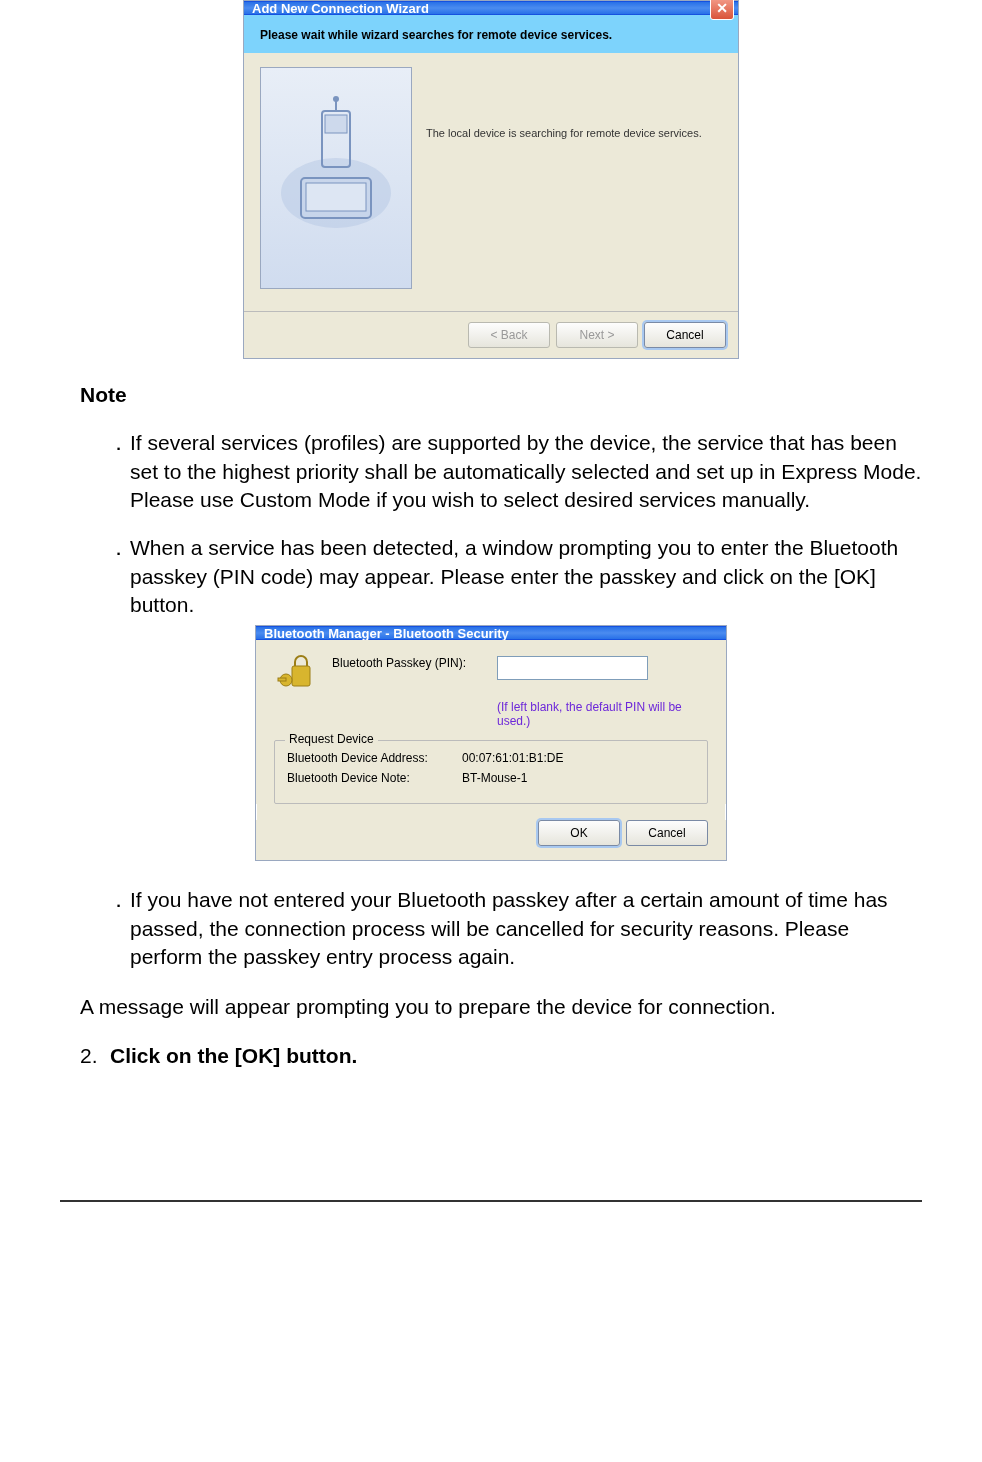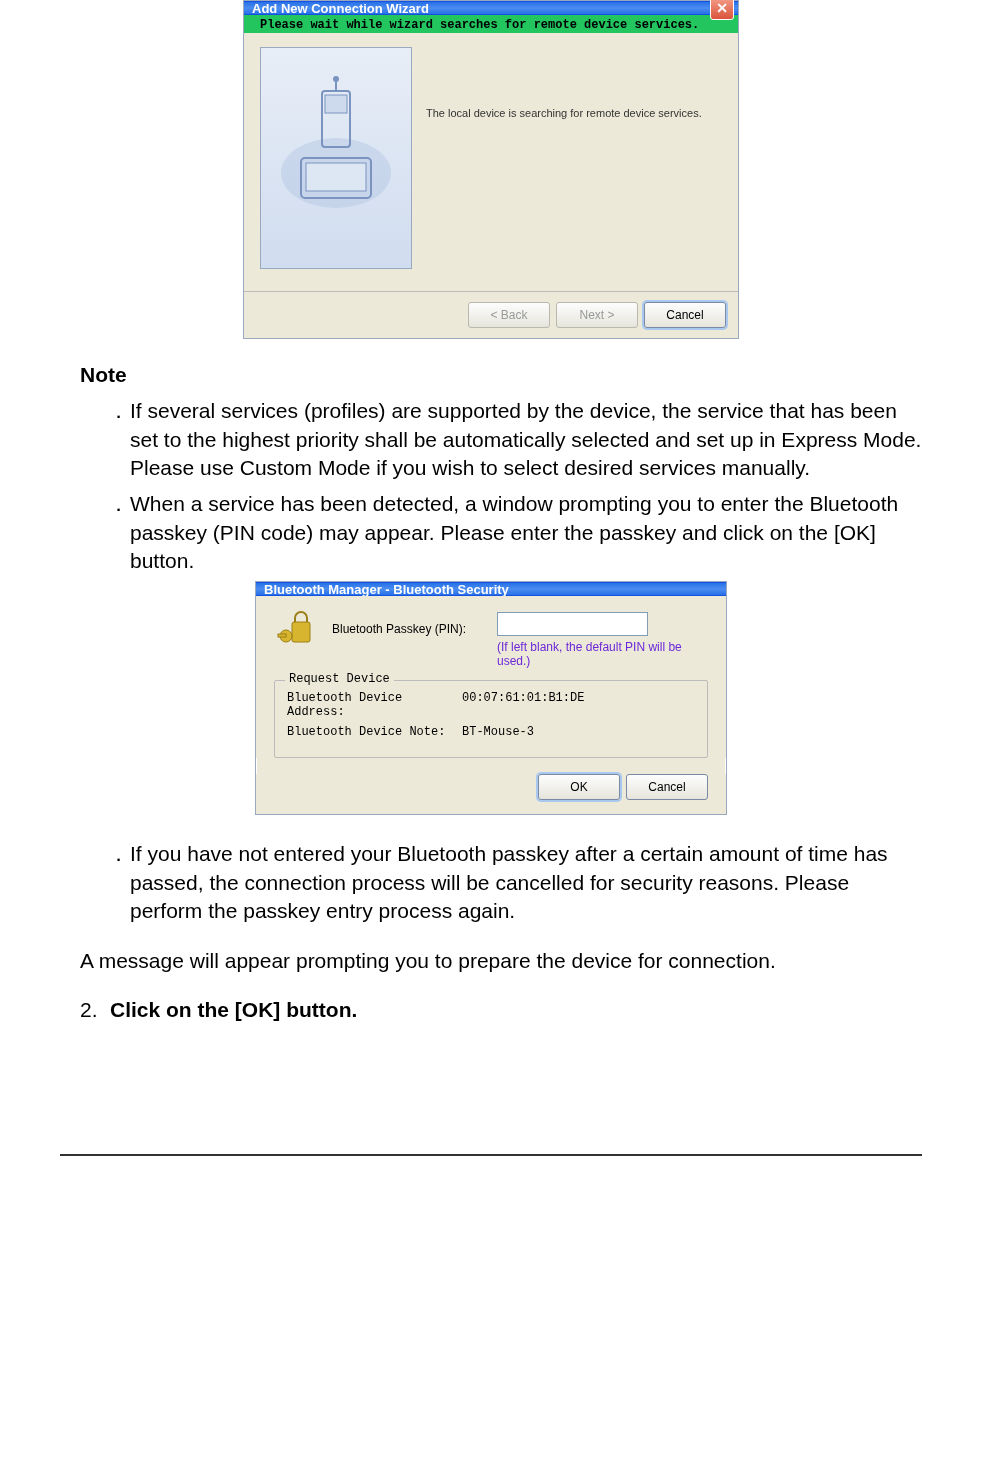--- a/index.html
+++ b/index.html
@@ -47,23 +47,22 @@
   border: 1px solid #fff;
   border-radius: 3px;
   color: #fff;
   font-weight: bold;
   display: flex;
   align-items: center;
   justify-content: center;
   font-size: 14px;
 }
 .subheader {
-  background: #22c55e;
-  padding: 0 16px;
-  font-family: Liberation Mono, monospace;
+  background: #7dd3fc;
+  padding: 10px 16px;
 }
 .subheader-text {
   font-weight: bold;
   font-size: 12px;
 }
 .wizard-body {
   display: flex;
   padding: 14px 16px 22px;
   background: #ece9d8;
   min-height: 220px;
@@ -113,22 +112,22 @@
 .btn.primary {
   box-shadow: 0 0 0 2px #a8c8f0;
 }
 .dialog2-body {
   background: #ece9d8;
   padding: 16px 18px 0;
   font-size: 12px;
 }
 .field-row {
   display: flex;
-  align-items: flex-end;
-  margin-bottom: 4px;
+  align-items: flex-start;
+  margin-bottom: 20px;
 }
 .field-row .lbl {
   width: 165px;
 }
 .pin-input {
   width: 145px;
   height: 20px;
   border: 1px solid #7f9db9;
   background: #fff;
 }
@@ -141,21 +140,20 @@
   position: absolute;
   left: 20px;
   margin-top: -4px;
 }
 .groupbox {
   border: 1px solid #bbb;
   border-radius: 2px;
   margin-top: 6px;
   padding: 10px 12px 12px;
   position: relative;
-  font-family: Liberation Mono, monospace;
 }
 .groupbox .legend {
   position: absolute;
   top: -9px;
   left: 10px;
   background: #ece9d8;
   padding: 0 4px;
 }
 .gb-row {
   display: flex;
@@ -175,21 +173,21 @@
 .note-heading {
   font-weight: bold;
   margin-top: 22px;
 }
 .bullet-wrap {
   padding-left: 28px;
 }
 .bullet {
   text-indent: -22px;
   padding-left: 22px;
-  margin-top: 8px;
+  margin-top: 20px;
 }
 .bullet .dot {
   display: inline-block;
   width: 22px;
   text-indent: 0;
 }
 .between-text {
   margin-top: 22px;
 }
 .step {
@@ -277,21 +275,21 @@
         <div class="hint">(If left blank, the default PIN will be used.)</div>
       </div>
       <div class="groupbox">
         <span class="legend">Request Device</span>
         <div class="gb-row">
           <span class="k">Bluetooth Device Address:</span>
           <span>00:07:61:01:B1:DE</span>
         </div>
         <div class="gb-row">
           <span class="k">Bluetooth Device Note:</span>
-          <span>BT-Mouse-3</span>
+          <span>BT-Mouse-1</span>
         </div>
       </div>
     </div>
     <div class="button-row right">
       <div class="btn primary">OK</div>
       <div class="btn">Cancel</div>
     </div>
   </div>
 
   <div class="doc-text">

